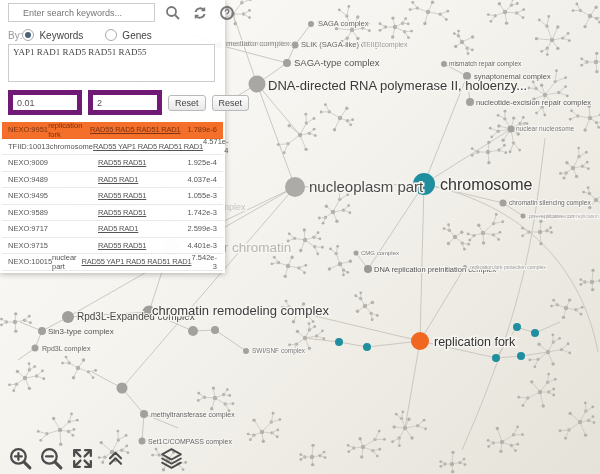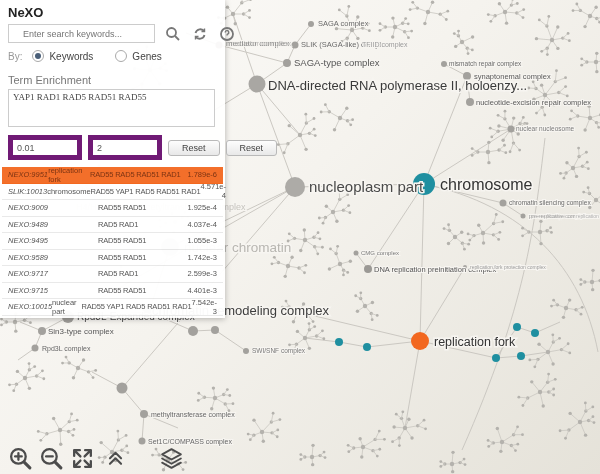--- a/index.html
+++ b/index.html
@@ -12,41 +12,41 @@
   #panel{position:absolute;left:0;top:0;width:225px;background:rgba(255,255,255,0.93);
     box-shadow:0 1px 6px rgba(0,0,0,.28);}
   .p-head{padding:5px 8px 1px;font-size:13px;font-weight:bold;color:#222;}
   .search-row{display:flex;align-items:center;padding:3px 8px 1px;}
   .search-row input{width:132px;height:17px;border:1px solid #ccc;font-size:9px;
     padding:0 14px;color:#666;outline:none;font-family:inherit;}
   .icons{display:flex;align-items:center;gap:11px;margin-left:10px;}
   .icon-btn{background:none;border:none;padding:0;width:16px;height:16px;cursor:pointer;}
   .icon-btn svg{stroke:#777;fill:none;stroke-width:1.8;}
   .by-row{display:flex;align-items:center;padding:6px 8px 3px;font-size:10px;color:#999;}
-  .by-label{margin-right:10px;text-align:right;}
+  .by-label{text-align:right;}
   .radio{display:inline-block;width:10px;height:10px;border:1px solid #aaa;border-radius:50%;
     background:#fff;position:relative;margin-right:5px;flex:none;}
   .radio.on::after{content:'';position:absolute;left:2px;top:2px;right:2px;bottom:2px;
     background:#4a5f78;border-radius:50%;}
   .radio-label{color:#444;margin-right:22px;}
   .section-title{padding:9px 8px 3px;font-size:11px;color:#777;}
   #query-ta{display:block;margin:0 8px;width:197px;height:32px;border:1px solid #ccc;
     font-size:9px;color:#444;resize:none;font-family:Liberation Serif, serif;padding:2px 4px;outline:none;}
   .params{display:flex;align-items:center;gap:6px;padding:8px 8px 4px;}
   .params input{width:56px;height:15px;border:5px solid #701a75;font-size:9px;padding:0 4px;
     color:#555;outline:none;font-family:inherit;}
-  .pbtn{font-size:9px;padding:2px 13px;border:1px solid #b9b9b9;border-radius:3px;
+  .pbtn{font-size:9px;padding:2px 6px;border:1px solid #b9b9b9;border-radius:3px;
     background:linear-gradient(#fdfdfd,#e8e8e8);color:#444;cursor:pointer;font-family:inherit;}
   .table{margin-top:3px;padding:0 2px 2px;}
   .trow{display:flex;align-items:center;height:15.5px;font-size:7.5px;color:#555;
     border-bottom:1px solid rgba(100,100,100,.14);background:rgba(255,255,255,.55);
     padding:0 6px;cursor:pointer;}
   .trow.hl{background:rgba(242,103,31,.95);color:#7d3413;border-color:rgba(242,103,31,.95);}
-  .cid{width:44px;font-style:italic;}.cterm{width:46px;}
-  .cgenes{flex:1;letter-spacing:-.2px;white-space:nowrap;}
+  .cid{width:44px;}.cterm{width:46px;}
+  .cgenes{flex:1;letter-spacing:-.2px;white-space:nowrap;text-decoration:underline;}
   .cpv{width:40px;text-align:right;}
 
   
   #toolbar{position:absolute;left:8px;bottom:3px;display:flex;align-items:center;}
   .tool{background:none;border:none;padding:0;width:25px;height:25px;cursor:pointer;margin-right:6px;}
   .tool svg{stroke:#4c4c4c;fill:none;stroke-width:2.2;stroke-linecap:round;stroke-linejoin:round;}
   .tool.chev{width:19px;margin-left:5px;}
   .tool.layers{margin-left:28px;}
 </style>
 </head>
@@ -1322,21 +1322,20 @@
         <text x="42" y="351" fill="#666666" font-size="7" font-family="&quot;Liberation Sans&quot;, sans-serif" stroke="#f7f5f1" stroke-width="2" paint-order="stroke">Rpd3L complex</text>
         <text x="152" y="315" fill="#3d3d3d" font-size="13" font-family="&quot;Liberation Sans&quot;, sans-serif" stroke="#f7f5f1" stroke-width="3" paint-order="stroke">chromatin remodeling complex</text>
         <text x="252" y="353" fill="#7a7a7a" font-size="6.5" font-family="&quot;Liberation Sans&quot;, sans-serif" stroke="#f7f5f1" stroke-width="2" paint-order="stroke">SWI/SNF complex</text>
         <text x="434" y="346" fill="#333333" font-size="12.5" font-family="&quot;Liberation Sans&quot;, sans-serif" stroke="#f7f5f1" stroke-width="3" paint-order="stroke">replication fork</text>
         <text x="151" y="417" fill="#666666" font-size="7" font-family="&quot;Liberation Sans&quot;, sans-serif" stroke="#f7f5f1" stroke-width="2" paint-order="stroke">methyltransferase complex</text>
         <text x="148" y="444" fill="#666666" font-size="7" font-family="&quot;Liberation Sans&quot;, sans-serif" stroke="#f7f5f1" stroke-width="2" paint-order="stroke">Set1C/COMPASS complex</text>
       </g>
     </svg>
 
   <div id="panel">
-    <div class="p-head">NeXO</div>
 
     <div class="search-row">
       <input type="text" placeholder="Enter search keywords..." style="">
       <div class="icons">
         <button class="icon-btn">
           <svg viewBox="0 0 16 16">
             <circle cx="6.5" cy="6.5" r="4.5"></circle>
               <line x1="10" y1="10" x2="14" y2="14"></line>
           </svg>
         </button>
@@ -1359,39 +1358,38 @@
     </div>
 
     <div class="by-row">
       <span class="by-label">By:</span>
       <span class="radio on"></span>
       <span class="radio-label">Keywords</span>
       <span class="radio"></span>
       <span class="radio-label">Genes</span>
     </div>
 
-    <div class="section-title">Term Enrichment</div>
     <textarea id="query-ta" style="">YAP1 RAD1 RAD5 RAD51 RAD55</textarea>
 
     <div class="params">
       <input type="text" value="0.01" style="">
       <input type="text" value="2" style="">
       <button class="pbtn">Reset</button>
       <button class="pbtn">Reset</button>
     </div>
 
     <div class="table">
         <div class="trow hl">
           <span class="cid">NEXO:9951</span>
           <span class="cterm">replication fork</span>
           <span class="cgenes">RAD55 RAD5 RAD51 RAD1</span>
           <span class="cpv">1.789e-6</span>
         </div>
         <div class="trow">
-          <span class="cid">SLIK:10013</span>
+          <span class="cid">TFIID:10013</span>
           <span class="cterm">chromosome</span>
           <span class="cgenes">RAD55 YAP1 RAD5 RAD51 RAD1</span>
           <span class="cpv">4.571e-4</span>
         </div>
         <div class="trow">
           <span class="cid">NEXO:9009</span>
           <span class="cterm"></span>
           <span class="cgenes">RAD55 RAD51</span>
           <span class="cpv">1.925e-4</span>
         </div>

